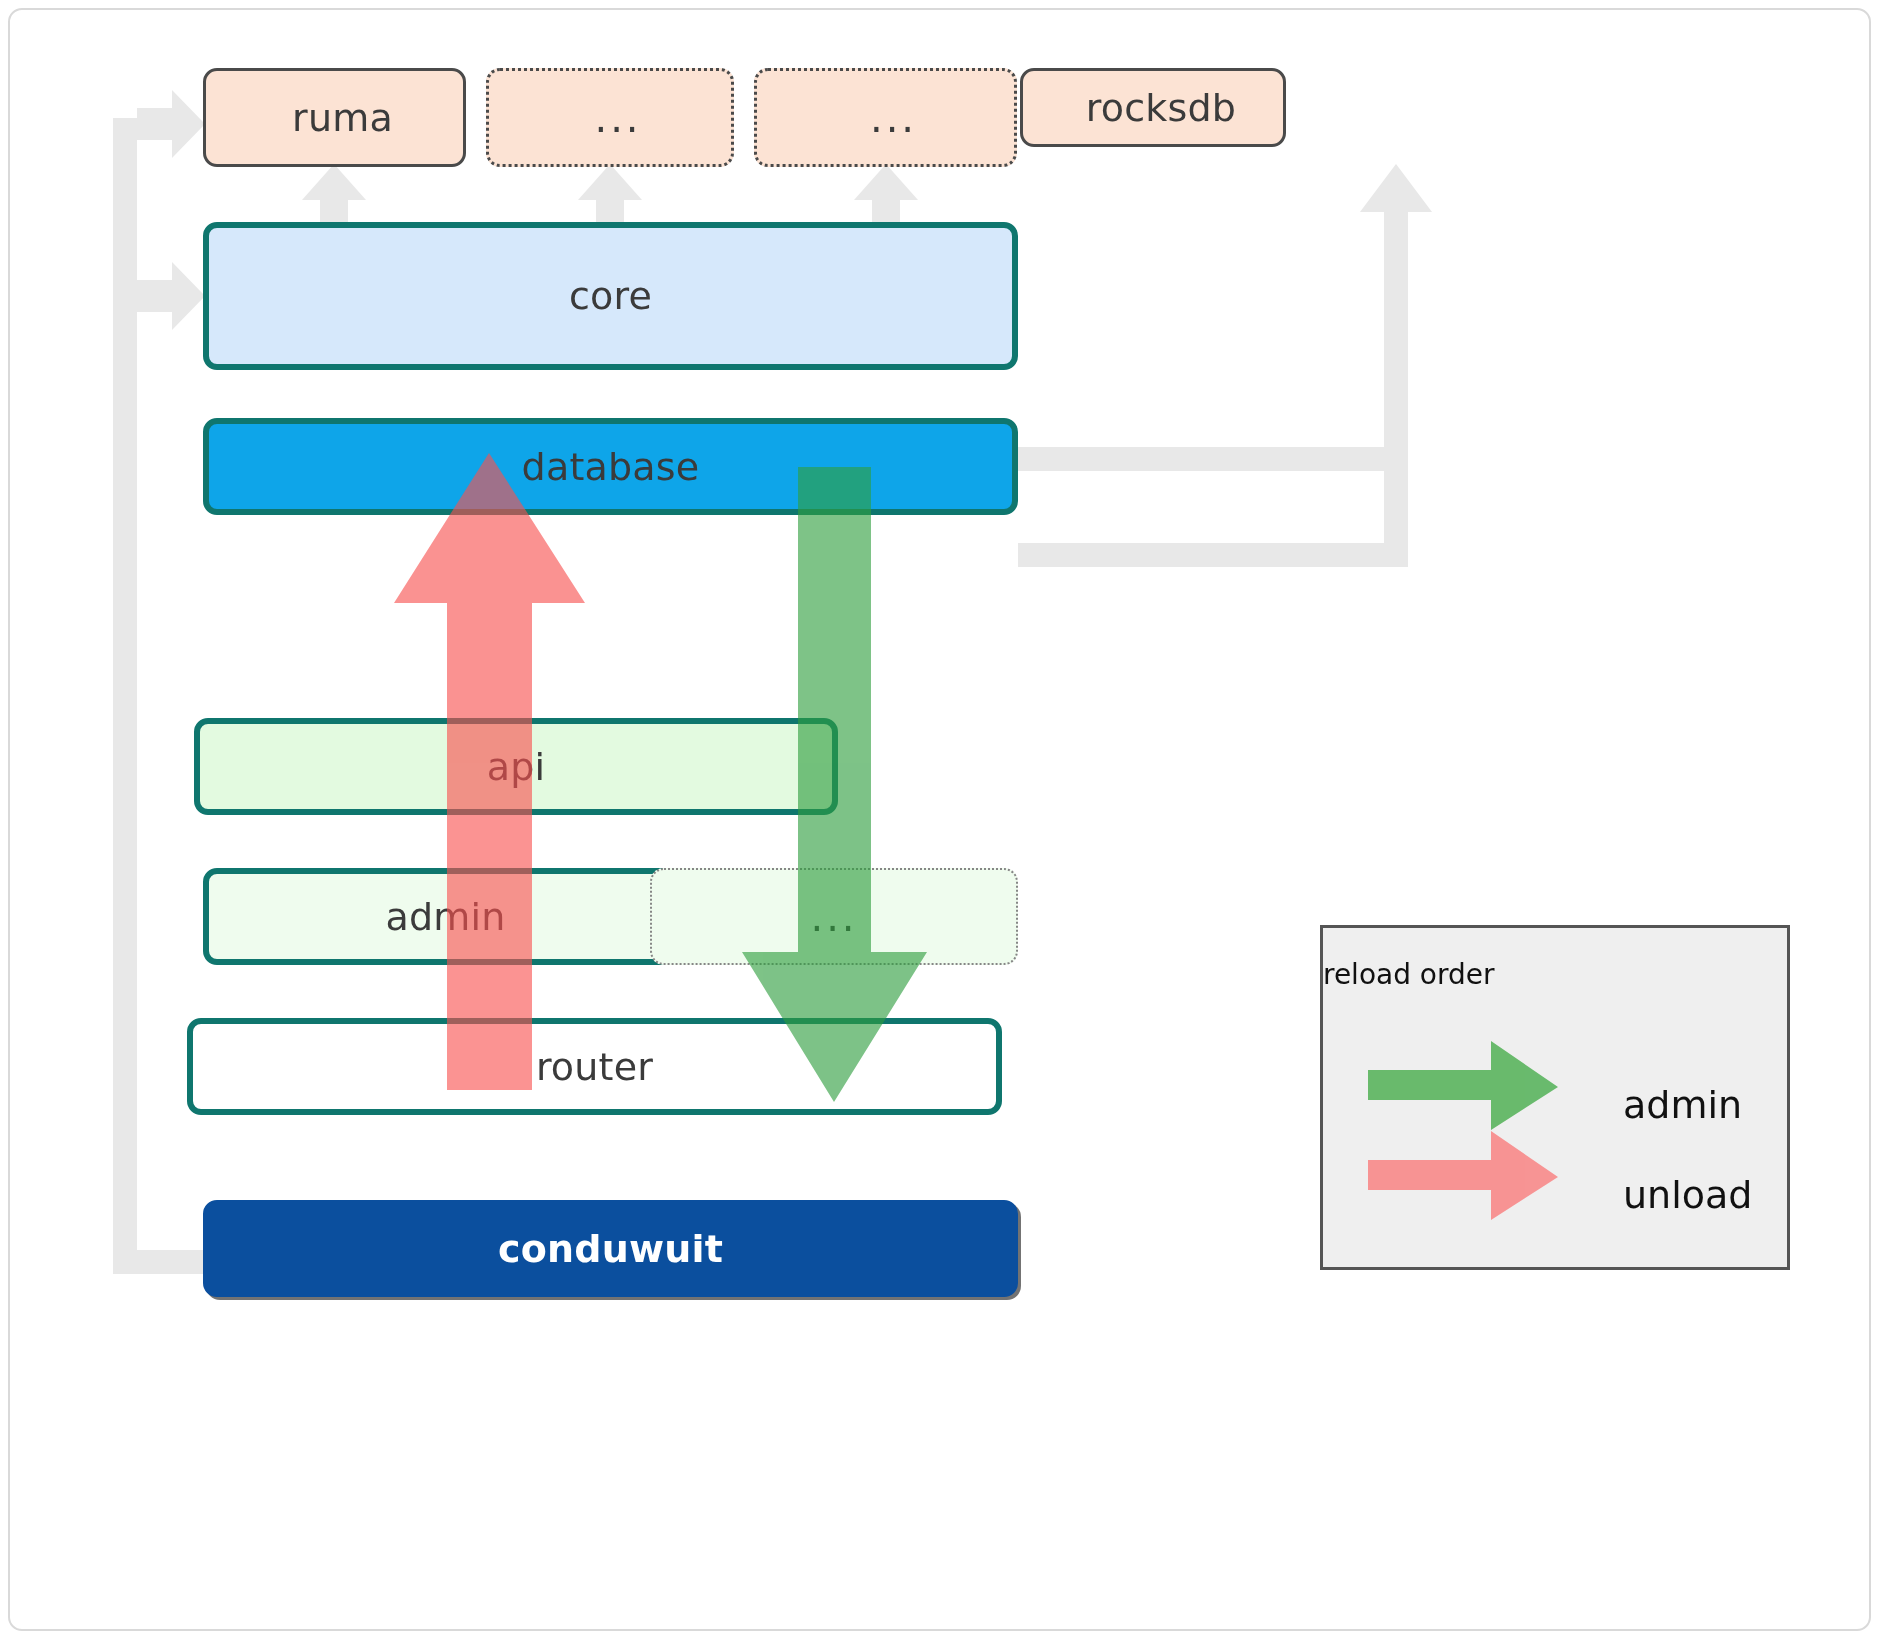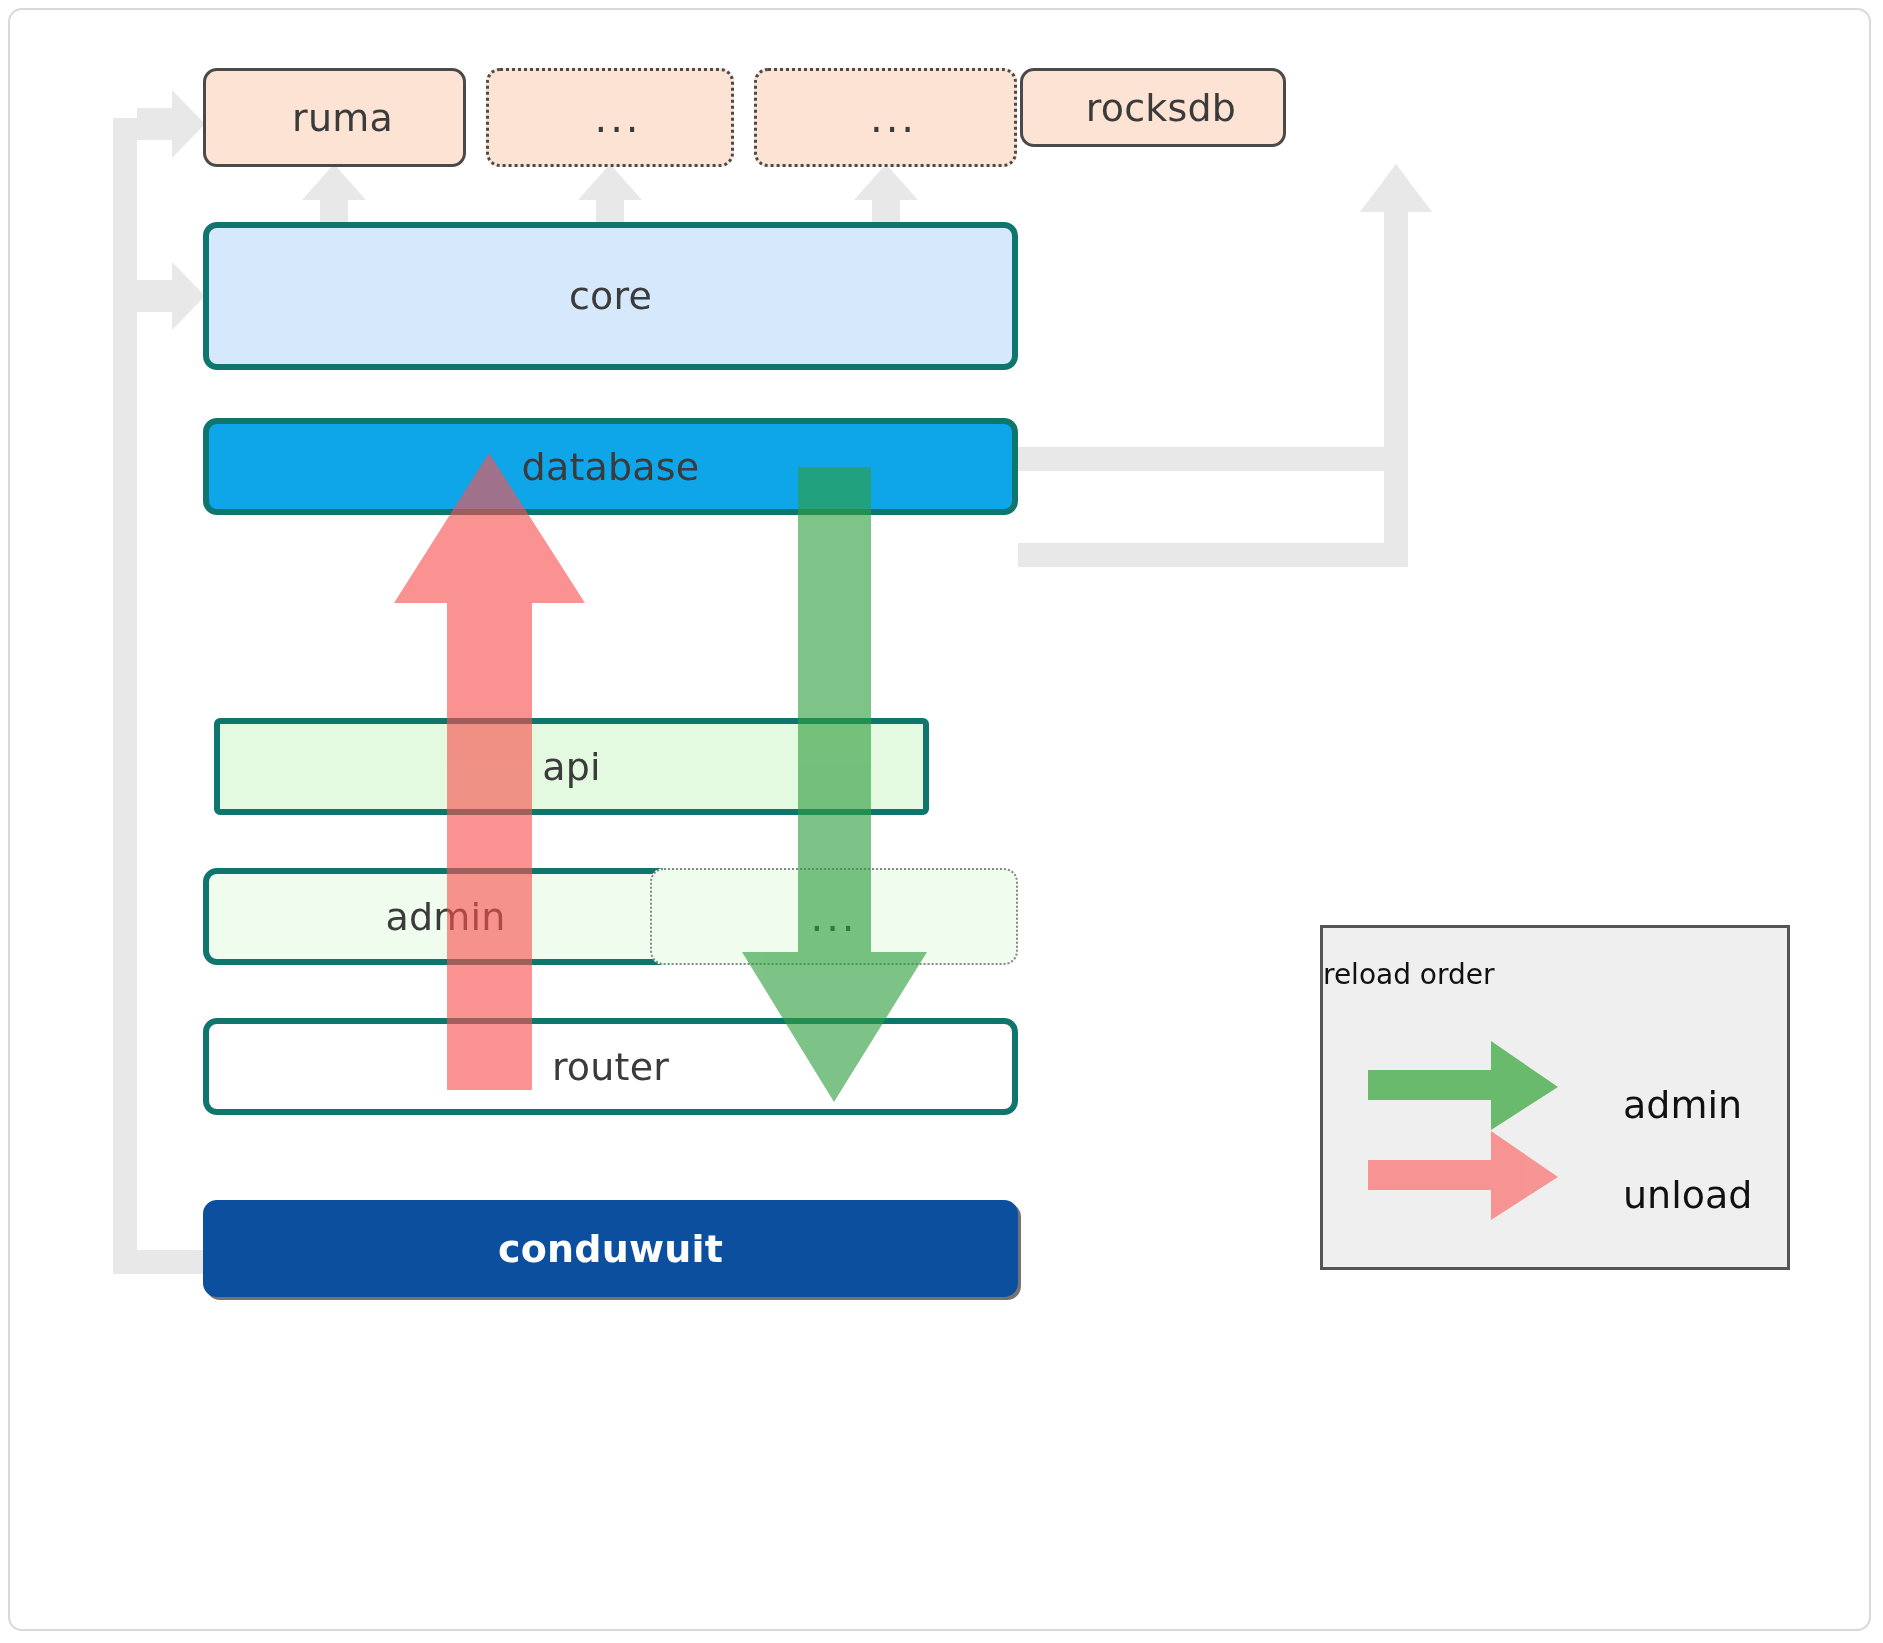--- a/index.html
+++ b/index.html
@@ -105,33 +105,33 @@
 
     <div class="node solid-gray blue" style="left:203px;top:222px;width:815px;height:148px;">
       <span>core</span>
     </div>
 
     <div class="node solid-gray g1" style="left:203px;top:418px;width:815px;height:97px;">
       <span>database</span>
     </div>
 
 
-    <div class="node solid-gray g3" style="left:214px;top:718px;width:715px;height:97px;border-radius:6px;">
+    <div class="node solid-gray g3" style="left:194px;top:718px;width:644px;height:97px;">
       <span>api</span>
     </div>
 
     <div class="node solid-gray g4" style="left:203px;top:868px;width:485px;height:97px;">
       <span>admin</span>
     </div>
 
     <div class="node dotted-gray g4" style="left:650px;top:868px;width:368px;height:97px;">
       <span class="dots">...</span>
     </div>
 
-    <div class="node solid-gray white" style="left:203px;top:1018px;width:815px;height:97px;">
+    <div class="node solid-gray white" style="left:187px;top:1018px;width:815px;height:97px;">
       <span>router</span>
     </div>
 
     <div class="node navy" style="left:203px;top:1200px;width:815px;height:97px;border-radius:14px;text-align:center;">
       <span>conduwuit</span>
     </div>
   </div>
 
   <svg class="layer over" viewBox="0 0 1883 1643">
 

